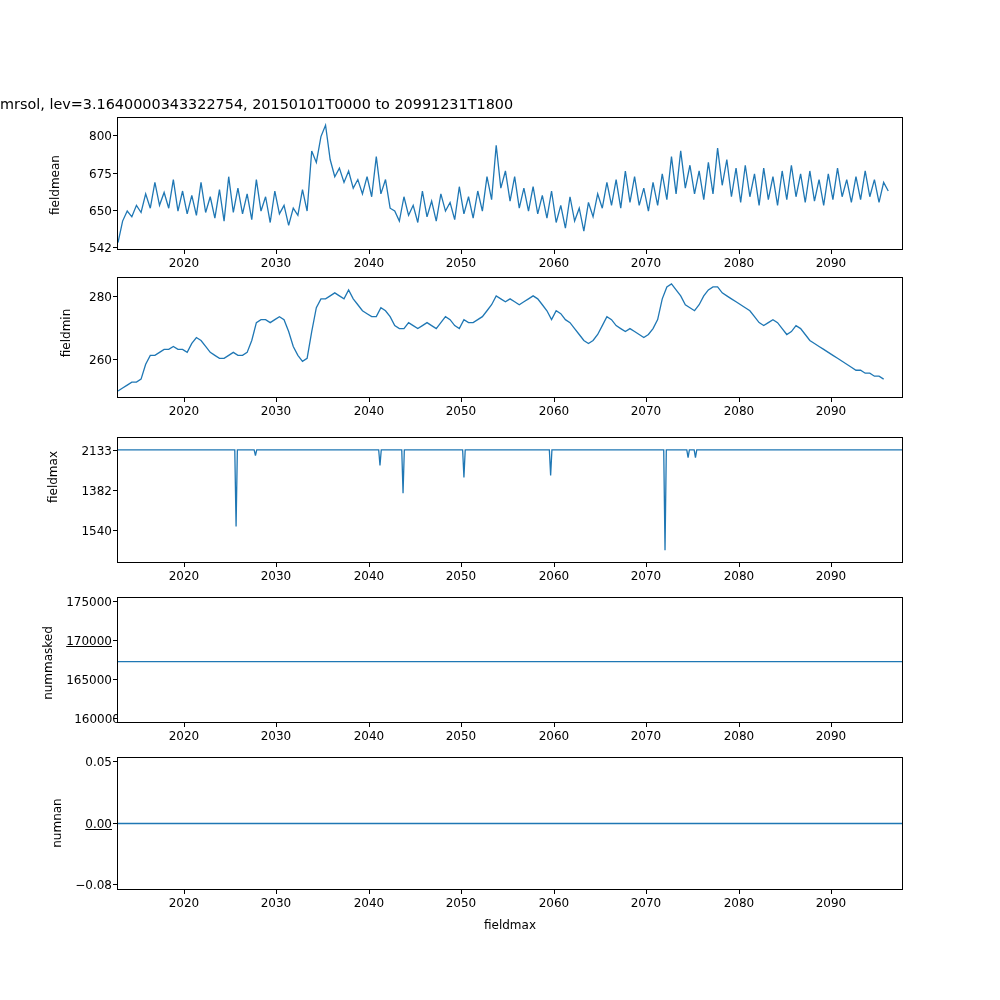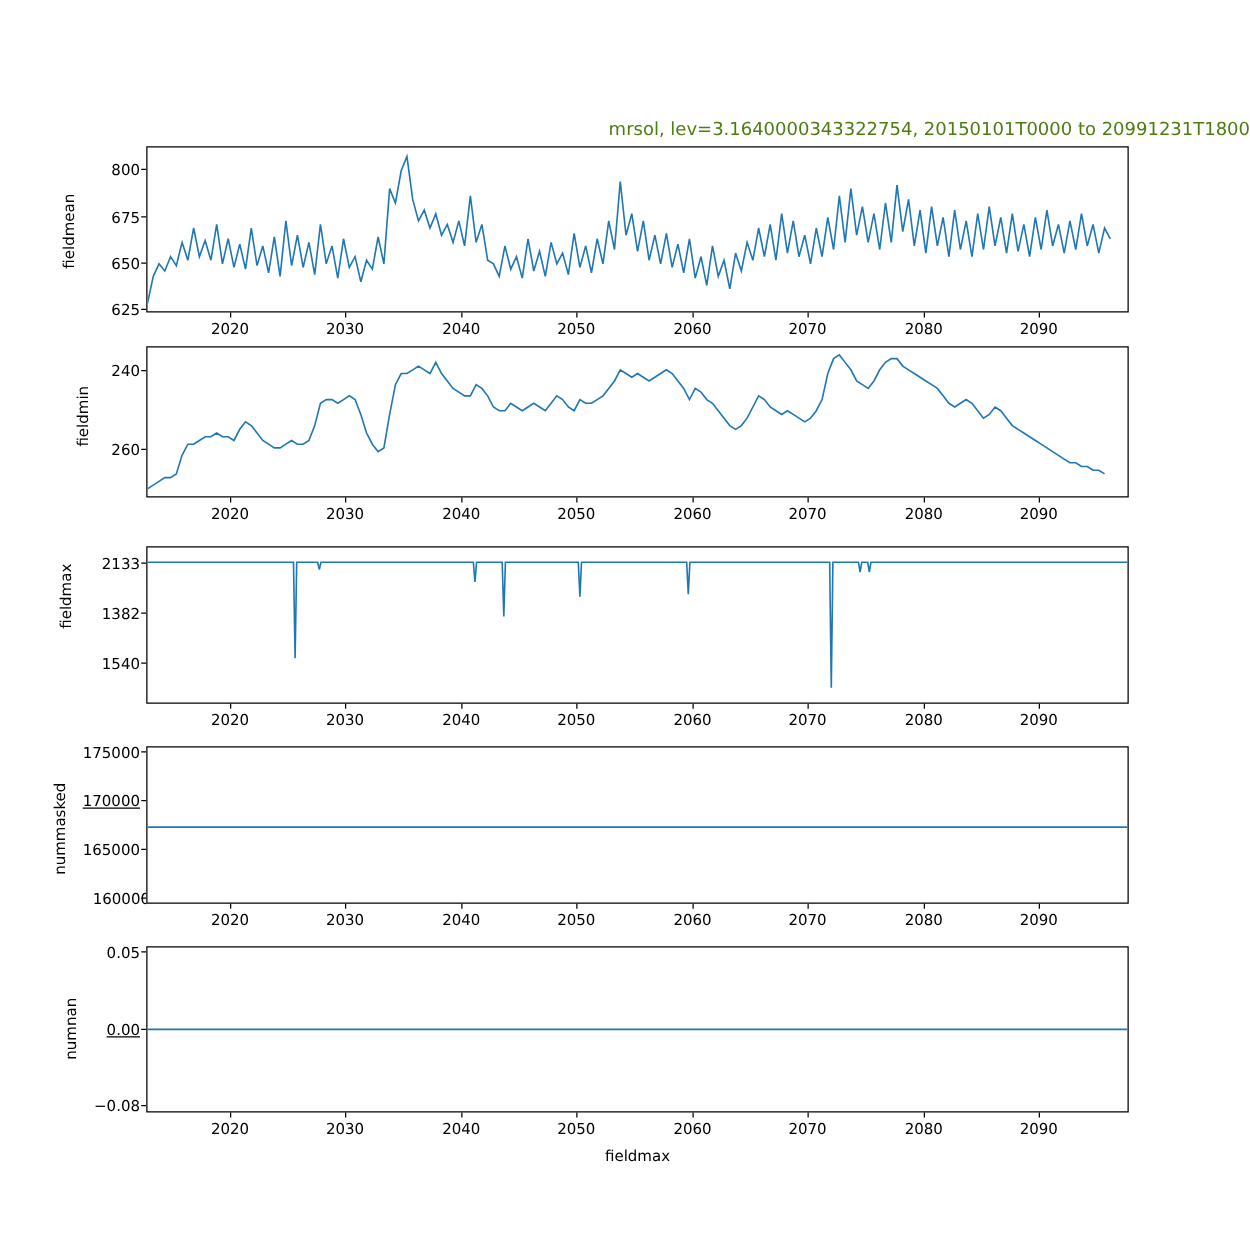--- a/index.html
+++ b/index.html
@@ -17,23 +17,23 @@
   #figure {
     position: relative;
     width: 1000px;
     height: 1000px;
   }
   .fig-title {
     position: absolute;
     left: 0;
     top: 96px;
     width: 1000px;
-    text-align: right;
+    text-align: left;
     font-size: 14.4px;
-    color: #4d7c0f;
+    color: #000000;
     white-space: nowrap;
   }
   .panel {
     position: absolute;
     box-sizing: border-box;
     border: 1px solid #000000;
     background: #ffffff;
     overflow: hidden;
   }
   .panel svg {
@@ -79,21 +79,21 @@
 <body>
 
 <div id="figure">
 
   <div class="fig-title">mrsol, lev=3.1640000343322754, 20150101T0000 to 20991231T1800</div>
 
   <div class="ylabel" style="left:-5px; top:178px; width:120px; transform: rotate(-90deg);">fieldmean</div>
   <div class="ytick" style="left:70px; top:129px; width:42px;">800</div>
   <div class="ytick" style="left:70px; top:167px; width:42px;">675</div>
   <div class="ytick" style="left:70px; top:204px; width:42px;">650</div>
-  <div class="ytick" style="left:70px; top:241px; width:42px;">625</div>
+  <div class="ytick" style="left:70px; top:241px; width:42px;">542</div>
   <div class="tickmark" style="left:113px; top:135px; width:3.5px; height:1px;"></div>
   <div class="tickmark" style="left:113px; top:173px; width:3.5px; height:1px;"></div>
   <div class="tickmark" style="left:113px; top:210px; width:3.5px; height:1px;"></div>
   <div class="tickmark" style="left:113px; top:247px; width:3.5px; height:1px;"></div>
   <div class="panel" id="panel1" style="left:117px; top:117px; width:786px; height:133px;">
     <svg viewBox="0 0 786 133" preserveAspectRatio="none">
       <polyline id="line1" fill="none" stroke="#1f77b4" stroke-width="1.3" vector-effect="non-scaling-stroke" points="0.00,126.46 4.62,104.66 9.25,94.48 13.87,100.30 18.50,88.67 23.12,95.93 27.74,77.04 32.37,91.57 36.99,65.41 41.62,88.67 46.24,75.58 50.86,91.57 55.49,62.50 60.11,94.48 64.74,74.13 69.36,97.39 73.99,78.49 78.61,98.84 83.23,65.41 87.86,95.93 92.48,79.95 97.11,101.75 101.73,72.68 106.35,104.66 110.98,59.60 115.60,95.93 120.23,71.22 124.85,97.39 129.47,77.04 134.10,103.20 138.72,62.50 143.35,94.48 147.97,79.95 152.59,106.11 157.22,74.13 161.84,97.39 166.47,88.67 171.09,109.02 175.71,91.57 180.34,98.84 184.96,72.68 189.59,94.48 194.21,33.43 198.84,45.06 203.46,18.90 208.08,7.27 212.71,42.15 217.33,59.60 221.96,50.87 226.58,65.41 231.20,53.78 235.83,71.22 240.45,62.50 245.08,77.04 249.70,59.60 254.32,79.95 258.95,39.25 263.57,77.04 268.20,62.50 272.82,91.57 277.44,94.48 282.07,104.66 286.69,79.95 291.32,98.84 295.94,88.67 300.56,106.11 305.19,74.13 309.81,100.30 314.44,84.31 319.06,104.66 323.69,77.04 328.31,94.48 332.93,85.76 337.56,103.20 342.18,69.77 346.81,97.39 351.43,79.95 356.05,101.75 360.68,74.13 365.30,94.48 369.93,59.60 374.55,82.85 379.17,27.62 383.80,71.22 388.42,53.78 393.05,84.31 397.67,59.60 402.29,91.57 406.92,71.22 411.54,94.48 416.17,69.77 420.79,97.39 425.41,78.49 430.04,101.75 434.66,74.13 439.29,106.11 443.91,88.67 448.54,111.92 453.16,79.95 457.78,104.66 462.41,91.57 467.03,114.83 471.66,85.76 476.28,100.30 480.90,77.04 485.53,91.57 490.15,65.41 494.78,88.67 499.40,62.50 504.02,91.57 508.65,53.78 513.27,85.76 517.90,59.60 522.52,88.67 527.14,71.22 531.77,94.48 536.39,65.41 541.02,88.67 545.64,56.69 550.26,82.85 554.89,39.25 559.51,77.04 564.14,33.43 568.76,71.22 573.39,47.97 578.01,77.04 582.63,53.78 587.26,82.85 591.88,45.06 596.51,77.04 601.13,30.52 605.75,68.32 610.38,42.15 615.00,79.95 619.63,50.87 624.25,85.76 628.87,47.97 633.50,79.95 638.12,56.69 642.75,88.67 647.37,50.87 651.99,82.85 656.62,59.60 661.24,88.67 665.87,53.78 670.49,82.85 675.11,47.97 679.74,79.95 684.36,56.69 688.99,85.76 693.61,53.78 698.24,84.31 702.86,62.50 707.48,88.67 712.11,56.69 716.73,82.85 721.36,50.87 725.98,79.95 730.60,62.50 735.23,85.76 739.85,59.60 744.48,82.85 749.10,53.78 753.72,79.95 758.35,62.50 762.97,85.76 767.60,65.41 772.22,74.13 776.84,NaN 781.47,NaN"></polyline>
     </svg>
   </div>
   <div class="tickmark" style="left:184px; top:250px; width:1px; height:3.5px;"></div>
@@ -107,21 +107,21 @@
   <div class="xtick" style="left:154px; top:256px; width:60px;">2020</div>
   <div class="xtick" style="left:246px; top:256px; width:60px;">2030</div>
   <div class="xtick" style="left:339px; top:256px; width:60px;">2040</div>
   <div class="xtick" style="left:431px; top:256px; width:60px;">2050</div>
   <div class="xtick" style="left:524px; top:256px; width:60px;">2060</div>
   <div class="xtick" style="left:616px; top:256px; width:60px;">2070</div>
   <div class="xtick" style="left:709px; top:256px; width:60px;">2080</div>
   <div class="xtick" style="left:801px; top:256px; width:60px;">2090</div>
 
   <div class="ylabel" style="left:6px; top:326px; width:120px; transform: rotate(-90deg);">fieldmin</div>
-  <div class="ytick" style="left:70px; top:290px; width:42px;">240</div>
+  <div class="ytick" style="left:70px; top:290px; width:42px;">280</div>
   <div class="ytick" style="left:70px; top:353px; width:42px;text-align:right;">260</div>
   <div class="tickmark" style="left:113px; top:296px; width:3.5px; height:1px;"></div>
   <div class="tickmark" style="left:113px; top:359px; width:3.5px; height:1px;"></div>
   <div class="panel" id="panel2" style="left:117px; top:277px; width:786px; height:121px;">
     <svg viewBox="0 0 786 121" preserveAspectRatio="none">
       <polyline id="line2" fill="none" stroke="#1f77b4" stroke-width="1.3" vector-effect="non-scaling-stroke" points="0.00,114.95 4.62,111.92 9.25,108.90 13.87,105.88 18.50,105.88 23.12,102.85 27.74,87.72 32.37,78.65 36.99,78.65 41.62,75.63 46.24,72.60 50.86,72.60 55.49,69.58 60.11,72.60 64.74,72.60 69.36,75.63 73.99,66.55 78.61,60.50 83.23,63.53 87.86,69.58 92.48,75.63 97.11,78.65 101.73,81.67 106.35,81.67 110.98,78.65 115.60,75.63 120.23,78.65 124.85,78.65 129.47,75.63 134.10,63.53 138.72,45.38 143.35,42.35 147.97,42.35 152.59,45.38 157.22,42.35 161.84,39.32 166.47,42.35 171.09,54.45 175.71,69.58 180.34,78.65 184.96,84.70 189.59,81.67 194.21,54.45 198.84,30.25 203.46,21.18 208.08,21.18 212.71,18.15 217.33,15.13 221.96,18.15 226.58,21.18 231.20,12.10 235.83,21.18 240.45,27.22 245.08,33.28 249.70,36.30 254.32,39.32 258.95,39.32 263.57,30.25 268.20,33.28 272.82,39.32 277.44,48.40 282.07,51.43 286.69,51.43 291.32,45.38 295.94,48.40 300.56,51.43 305.19,48.40 309.81,45.38 314.44,48.40 319.06,51.43 323.69,45.38 328.31,39.32 332.93,42.35 337.56,48.40 342.18,51.43 346.81,42.35 351.43,45.38 356.05,45.38 360.68,42.35 365.30,39.32 369.93,33.28 374.55,27.22 379.17,18.15 383.80,21.18 388.42,24.20 393.05,21.18 397.67,24.20 402.29,27.22 406.92,24.20 411.54,21.18 416.17,18.15 420.79,21.18 425.41,27.22 430.04,33.28 434.66,42.35 439.29,33.28 443.91,36.30 448.54,42.35 453.16,45.38 457.78,51.43 462.41,57.47 467.03,63.53 471.66,66.55 476.28,63.53 480.90,57.47 485.53,48.40 490.15,39.32 494.78,42.35 499.40,48.40 504.02,51.43 508.65,54.45 513.27,51.43 517.90,54.45 522.52,57.47 527.14,60.50 531.77,57.47 536.39,51.43 541.02,42.35 545.64,21.18 550.26,9.07 554.89,6.05 559.51,12.10 564.14,18.15 568.76,27.22 573.39,30.25 578.01,33.28 582.63,27.22 587.26,18.15 591.88,12.10 596.51,9.07 601.13,9.07 605.75,15.13 610.38,18.15 615.00,21.18 619.63,24.20 624.25,27.22 628.87,30.25 633.50,33.28 638.12,39.32 642.75,45.38 647.37,48.40 651.99,45.38 656.62,42.35 661.24,45.38 665.87,51.43 670.49,57.47 675.11,54.45 679.74,48.40 684.36,51.43 688.99,57.47 693.61,63.53 698.24,66.55 702.86,69.58 707.48,72.60 712.11,75.63 716.73,78.65 721.36,81.67 725.98,84.70 730.60,87.72 735.23,90.75 739.85,93.78 744.48,93.78 749.10,96.80 753.72,96.80 758.35,99.83 762.97,99.83 767.60,102.85 772.22,NaN 776.84,NaN 781.47,NaN"></polyline>
     </svg>
   </div>
   <div class="tickmark" style="left:184px; top:398px; width:1px; height:3.5px;"></div>
   <div class="tickmark" style="left:276px; top:398px; width:1px; height:3.5px;"></div>

